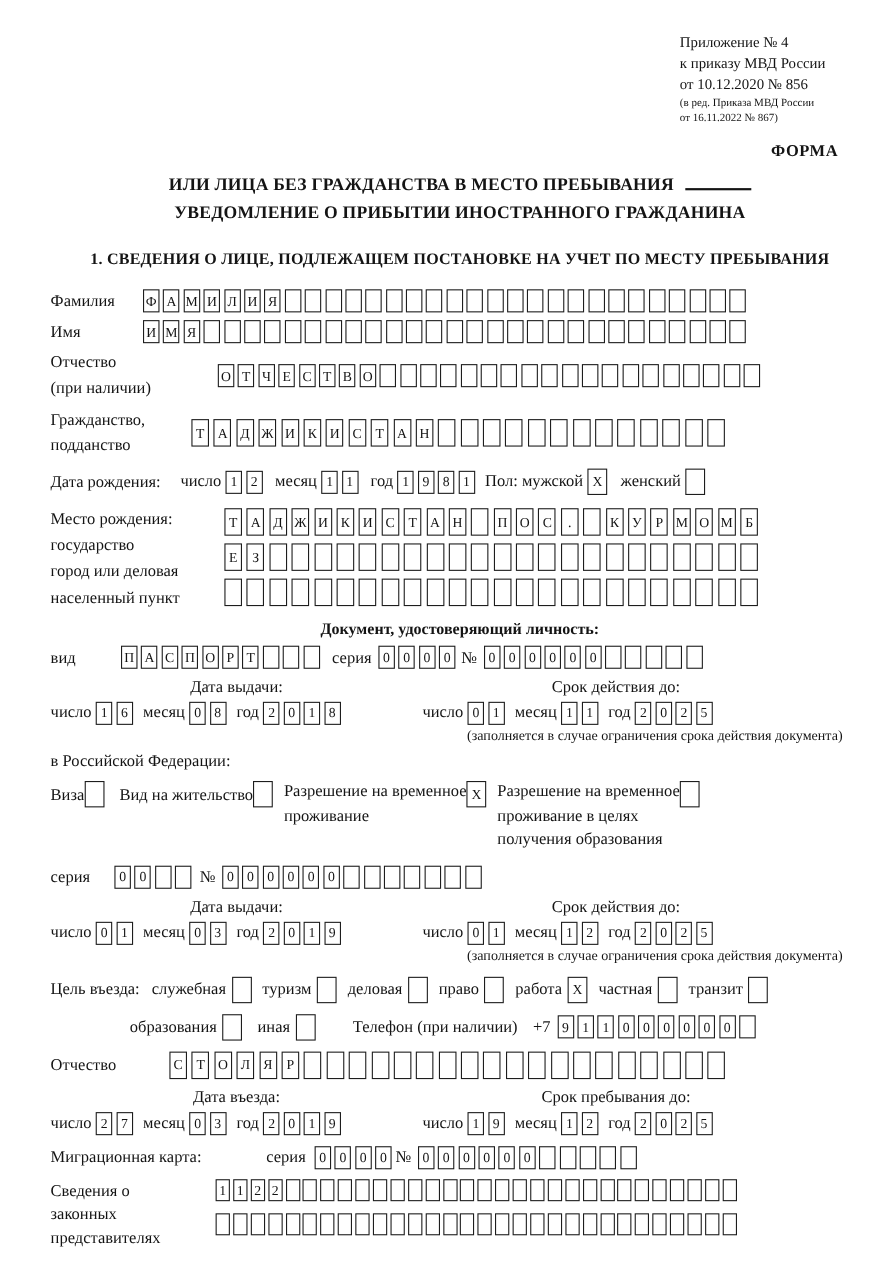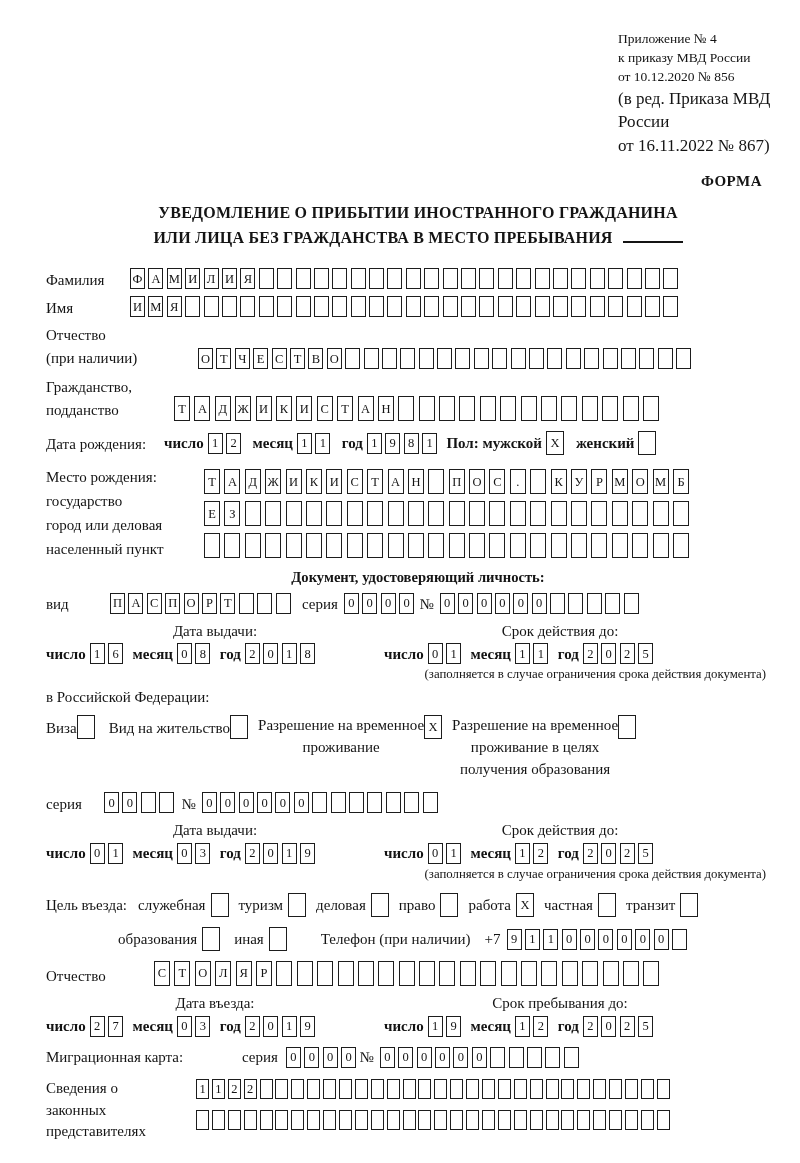--- a/index.html
+++ b/index.html
@@ -6,29 +6,29 @@
   html,body { background:#fff; }
   body {
     width:800px; height:1163px; overflow:hidden;
     font-family:"Liberation Serif", serif;
     color:#141414; font-size:15px; line-height:1.25;
   }
   .page { padding:30px 10px 0 46px; }
 
   
   .hdr { margin-left:572px; font-size:13.5px; line-height:1.4; }
-  .hdr-small { font-size:17px; }
+  .hdr-small { font-size:10px; }
   .forma { margin-top:14px; padding-right:28px; text-align:right; font-weight:700; font-size:15px; letter-spacing:.5px; }
 
   .title { margin-top:10px; text-align:center; font-weight:700; font-size:16px; line-height:1.55; letter-spacing:.2px; }
   .blank { display:inline-block; width:60px; border-bottom:2px solid #141414; height:.9em; margin-left:10px; }
 
   .sect { margin-top:20px; text-align:center; font-weight:700; font-size:14.6px; letter-spacing:.2px; }
 
-  .row { display:flex; align-items:flex-end; margin-top:7px; }
+  .row { display:flex; align-items:center; margin-top:7px; }
   .row.vcenter { align-items:center; }
   .lbl { flex:none; padding-top:2px; }
   .lbl2 { flex:none; line-height:1.5; }
   .inl-lbl { flex:none; margin:2px 6px 0 8px; }
 
   .boxes { display:flex; flex-wrap:nowrap; }
   .cell {
     flex:none; display:inline-flex; align-items:center; justify-content:center;
     width:15px; height:21px; border:1.7px solid #1d1d1d; margin-right:3.4px;
     font-size:12.5px; line-height:1;
@@ -39,29 +39,29 @@
 
   .lbl-col { display:flex; flex-direction:column; flex:none; gap:5px; padding-top:3px; }
   .box-col { display:flex; flex-direction:column; gap:7px; }
 
   .center-b { margin-top:10px; text-align:center; font-weight:700; font-size:14.6px; }
 
   .dates { display:flex; margin-top:8px; }
   .dgrp { flex:none; }
   .dhdr { text-align:center; margin-bottom:3px; }
   .dflds { display:flex; align-items:center; }
-  .dlbl { margin-right:4px;font-weight:bold; }
+  .dlbl { margin-right:4px; }
   .dflds .boxes { margin-right:6px; }
 
   .note { font-size:12.8px; margin-top:3px; }
   .note-r { text-align:right; padding-right:24px; }
 
   .permits-row { display:flex; align-items:flex-start; margin-top:8px; }
   .plbl { flex:none; padding-top:4px; }
-  .plbl.multi { text-align:center; line-height:1.45; padding-top:0; }
+  .plbl.multi { text-align:left; line-height:1.45; padding-top:0; }
 
   .opt-row { display:flex; align-items:center; margin-top:10px; }
   .optlbl { flex:none; margin:0 5px 0 10px; }
   .opt-row .boxes { flex:none; }
 </style>
 </head>
 <body>
 
 <div class="page">
 
@@ -69,26 +69,27 @@
     <div>Приложение № 4</div>
     <div>к приказу МВД России</div>
     <div>от 10.12.2020 № 856</div>
     <div class="hdr-small">(в ред. Приказа МВД России</div>
     <div class="hdr-small">от 16.11.2022 № 867)</div>
   </div>
 
   <div class="forma">ФОРМА</div>
 
   <div class="title">
-    <div>УВЕДОМЛЕНИЕ О ПРИБЫТИИ ИНОСТРАННОГО ГРАЖДАНИНА</div>
     <div>
       <span>ИЛИ ЛИЦА БЕЗ ГРАЖДАНСТВА В МЕСТО ПРЕБЫВАНИЯ</span><span class="blank"></span>
     </div>
-  </div>
-
+    <div>УВЕДОМЛЕНИЕ О ПРИБЫТИИ ИНОСТРАННОГО ГРАЖДАНИНА</div>
+  </div>
+
+  <div class="sect">1. СВЕДЕНИЯ О ЛИЦЕ, ПОДЛЕЖАЩЕМ ПОСТАНОВКЕ НА УЧЕТ ПО МЕСТУ ПРЕБЫВАНИЯ</div>
 
   <div class="row" style="margin-top:18px">
     <span class="lbl" style="width:84px">Фамилия</span>
     <span class="boxes">
         <span class="cell">Ф</span>
         <span class="cell">А</span>
         <span class="cell">М</span>
         <span class="cell">И</span>
         <span class="cell">Л</span>
         <span class="cell">И</span>

